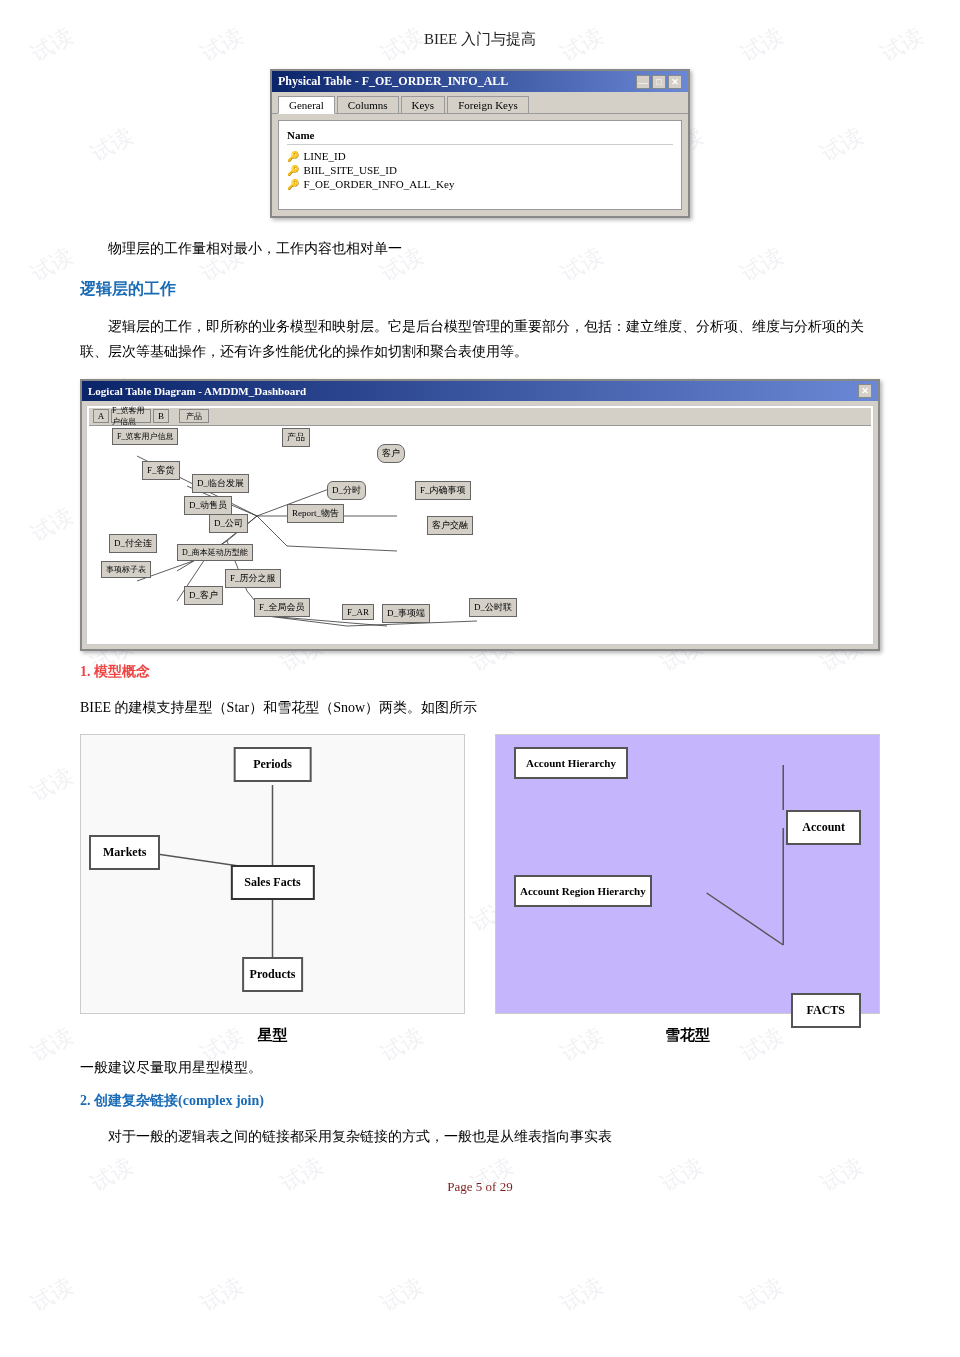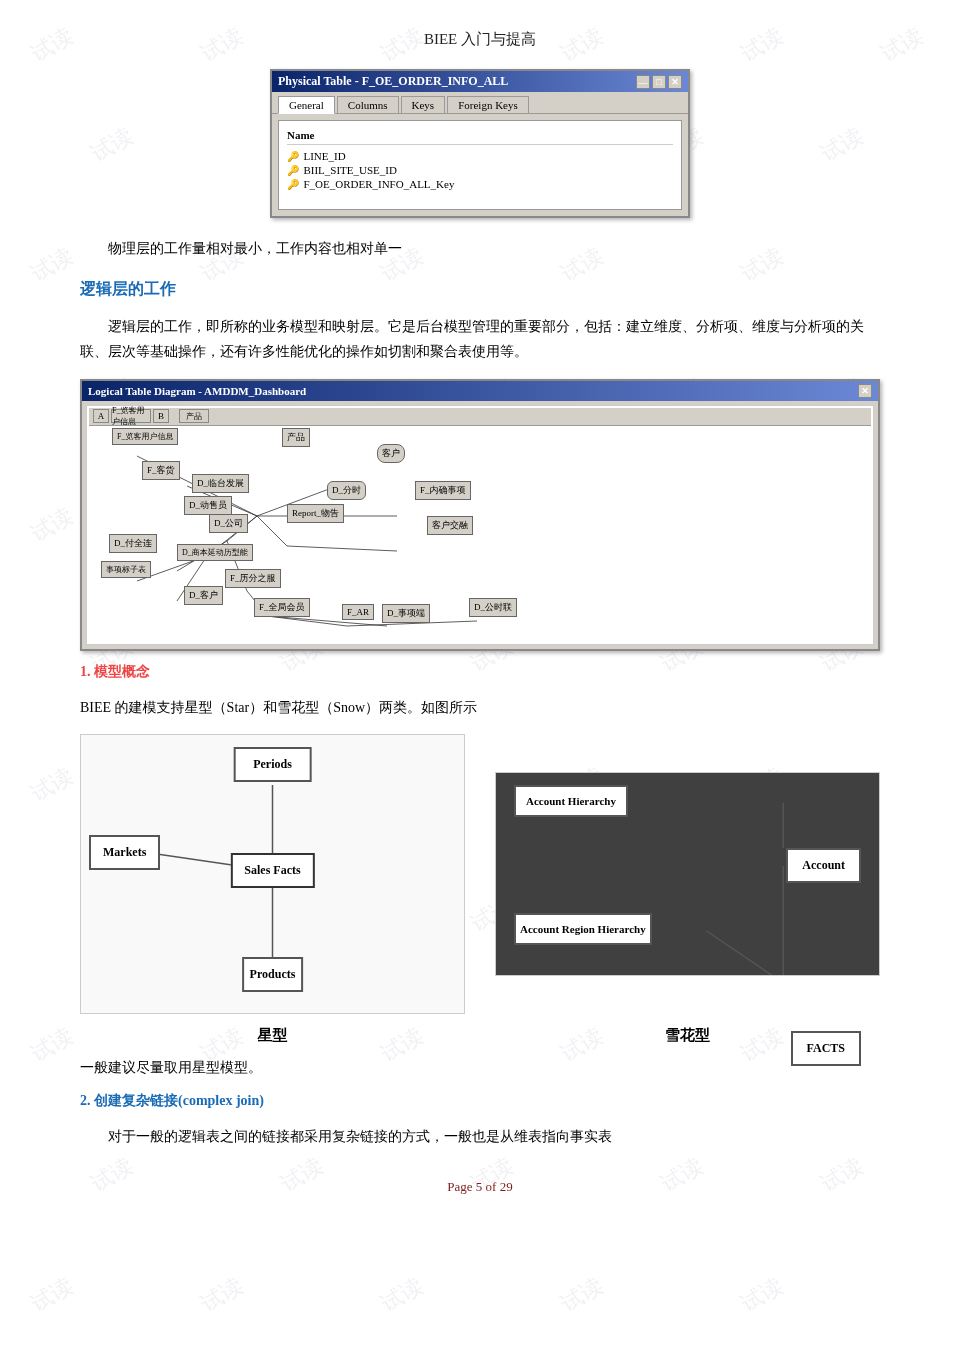--- a/index.html
+++ b/index.html
@@ -181,21 +181,21 @@
       font-size: 14px;
       font-weight: bold;
       margin: 12px 0 6px 0;
     }
 
     
     .model-diagrams {
       display: flex;
       gap: 30px;
       margin: 12px 0;
-      align-items: center;
+      align-items: flex-end;
     }
     .model-diagram {
       flex: 1;
       position: relative;
       height: 280px;
       border: 1px solid #ccc;
       background: #f8f8f8;
     }
     .md-node {
       position: absolute;
@@ -203,20 +203,21 @@
       border: 2px solid #555;
       font-size: 12px;
       font-weight: bold;
       padding: 6px 10px;
       text-align: center;
       white-space: nowrap;
     }
     .md-node.center {
       background: #fff;
       border: 2px solid #333;
+      margin-top: 12px;
     }
 
     
     .diagram-labels {
       display: flex;
       gap: 30px;
       margin-bottom: 10px;
     }
     .diagram-label {
       flex: 1;
@@ -445,21 +446,21 @@
 
       <div class="md-node" style="position:absolute;left:50%;transform:translateX(-50%);top:12px;padding:8px 18px;">Periods</div>
 
       <div class="md-node" style="position:absolute;left:8px;top:100px;padding:8px 12px;">Markets</div>
 
       <div class="md-node center" style="position:absolute;left:50%;transform:translateX(-50%);top:118px;padding:8px 12px;">Sales Facts</div>
 
       <div class="md-node" style="position:absolute;left:50%;transform:translateX(-50%);top:222px;padding:8px 6px;">Products</div>
     </div>
 
-    <div class="model-diagram" style="position:relative;height:204px;border:1px solid #ccc;background:#404040;flex:1;">
+    <div class="model-diagram" style="position:relative;height:280px;border:1px solid #ccc;background:#c4b5fd;flex:1;">
       <svg width="100%" height="100%" style="position:absolute;top:0;left:0;">
 
         <line x1="75%" y1="30" x2="75%" y2="75" stroke="#555" stroke-width="1.5"></line>
 
         <line x1="55%" y1="158" x2="75%" y2="210" stroke="#555" stroke-width="1.5"></line>
 
         <line x1="75%" y1="93" x2="75%" y2="210" stroke="#555" stroke-width="1.5"></line>
       </svg>
 
       <div class="md-node" style="position:absolute;left:18px;top:12px;padding:8px 10px;font-size:11px;">Account Hierarchy</div>

